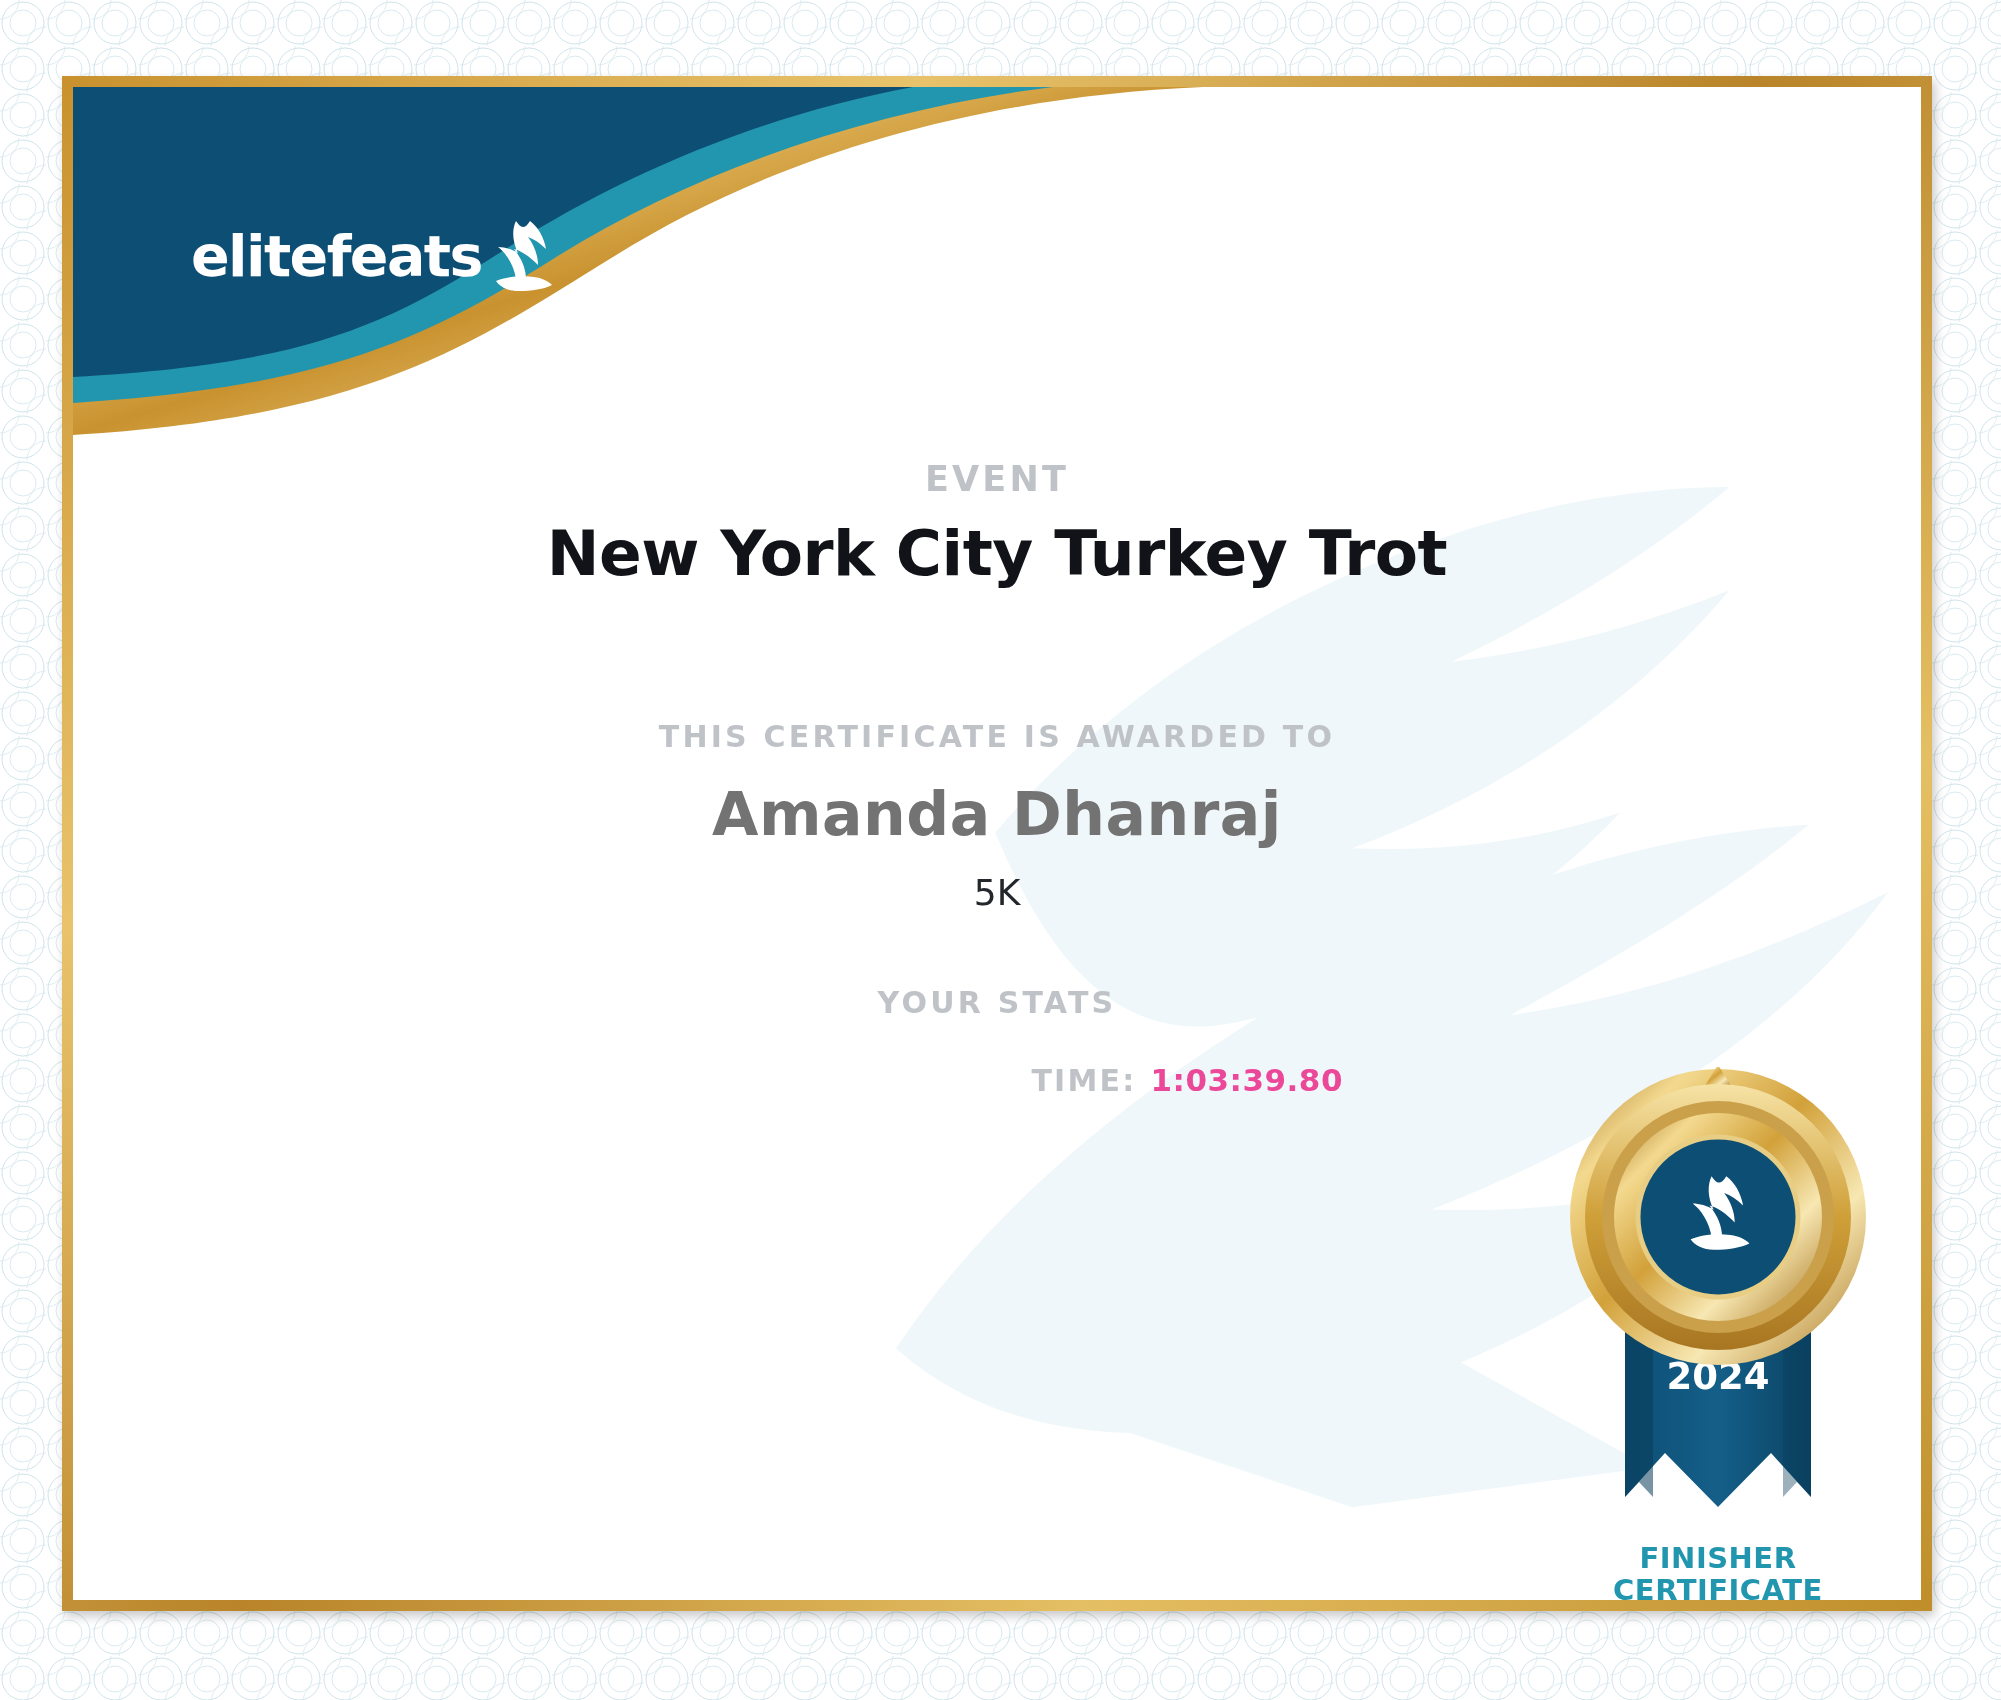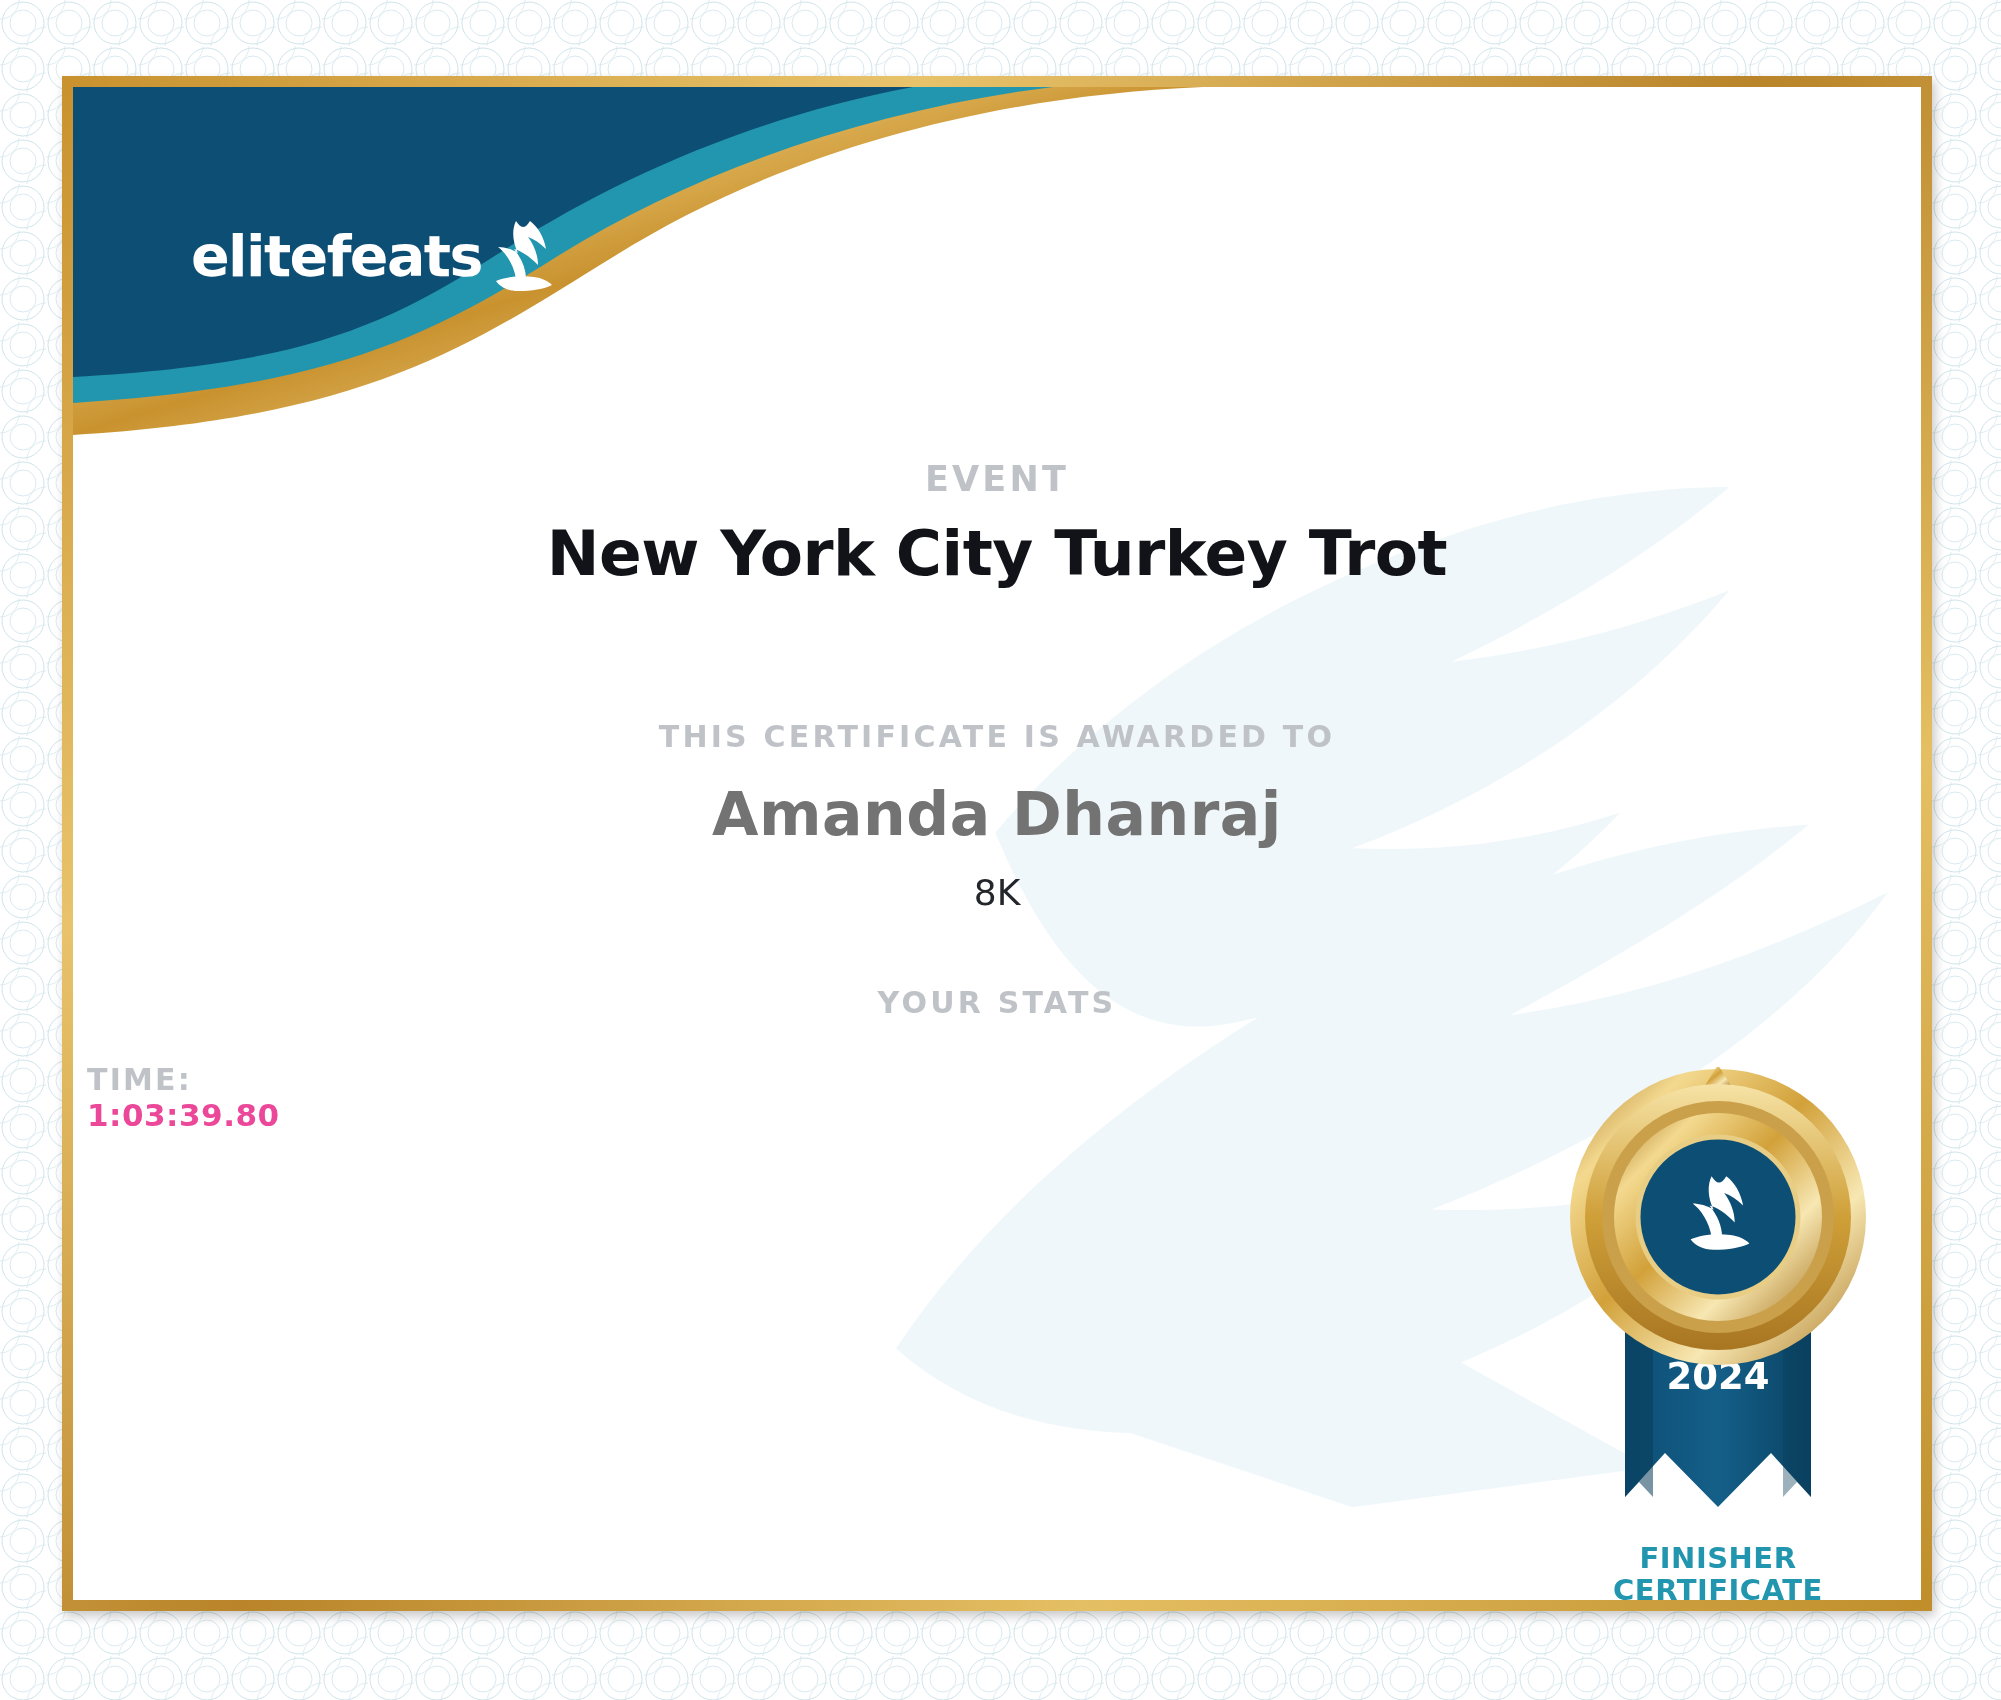--- a/index.html
+++ b/index.html
@@ -152,21 +152,20 @@
     top: 975px;
     left: 0;
     width: 1270px;
   }
   .stat-row {
     display: flex;
     justify-content: flex-end;
     align-items: baseline;
     margin-bottom: 20px;
     padding-right: 0px;
-    flex-direction: column;
   }
   .stat-key {
     color: #bfc3c8;
     font-size: 30px;
     letter-spacing: 2.2px;
     font-weight: 600;
   }
   .stat-val {
     color: #ec4899;
     font-size: 31px;
@@ -252,21 +251,21 @@
         </g>
       </svg>
     </div>
 
     <div class="content">
       <div class="label event-label">EVENT</div>
       <div class="event-name">New York City Turkey Trot</div>
 
       <div class="label awarded-label">THIS CERTIFICATE IS AWARDED TO</div>
       <div class="recipient">Amanda Dhanraj</div>
-      <div class="distance">8K</div>
+      <div class="distance">5K</div>
 
       <div class="label stats-label">YOUR STATS</div>
 
       <div class="stats">
         <div class="stat-row">
           <span class="stat-key">TIME:</span>
           <span class="stat-val">1:03:39.80</span>
         </div>
       </div>
 

